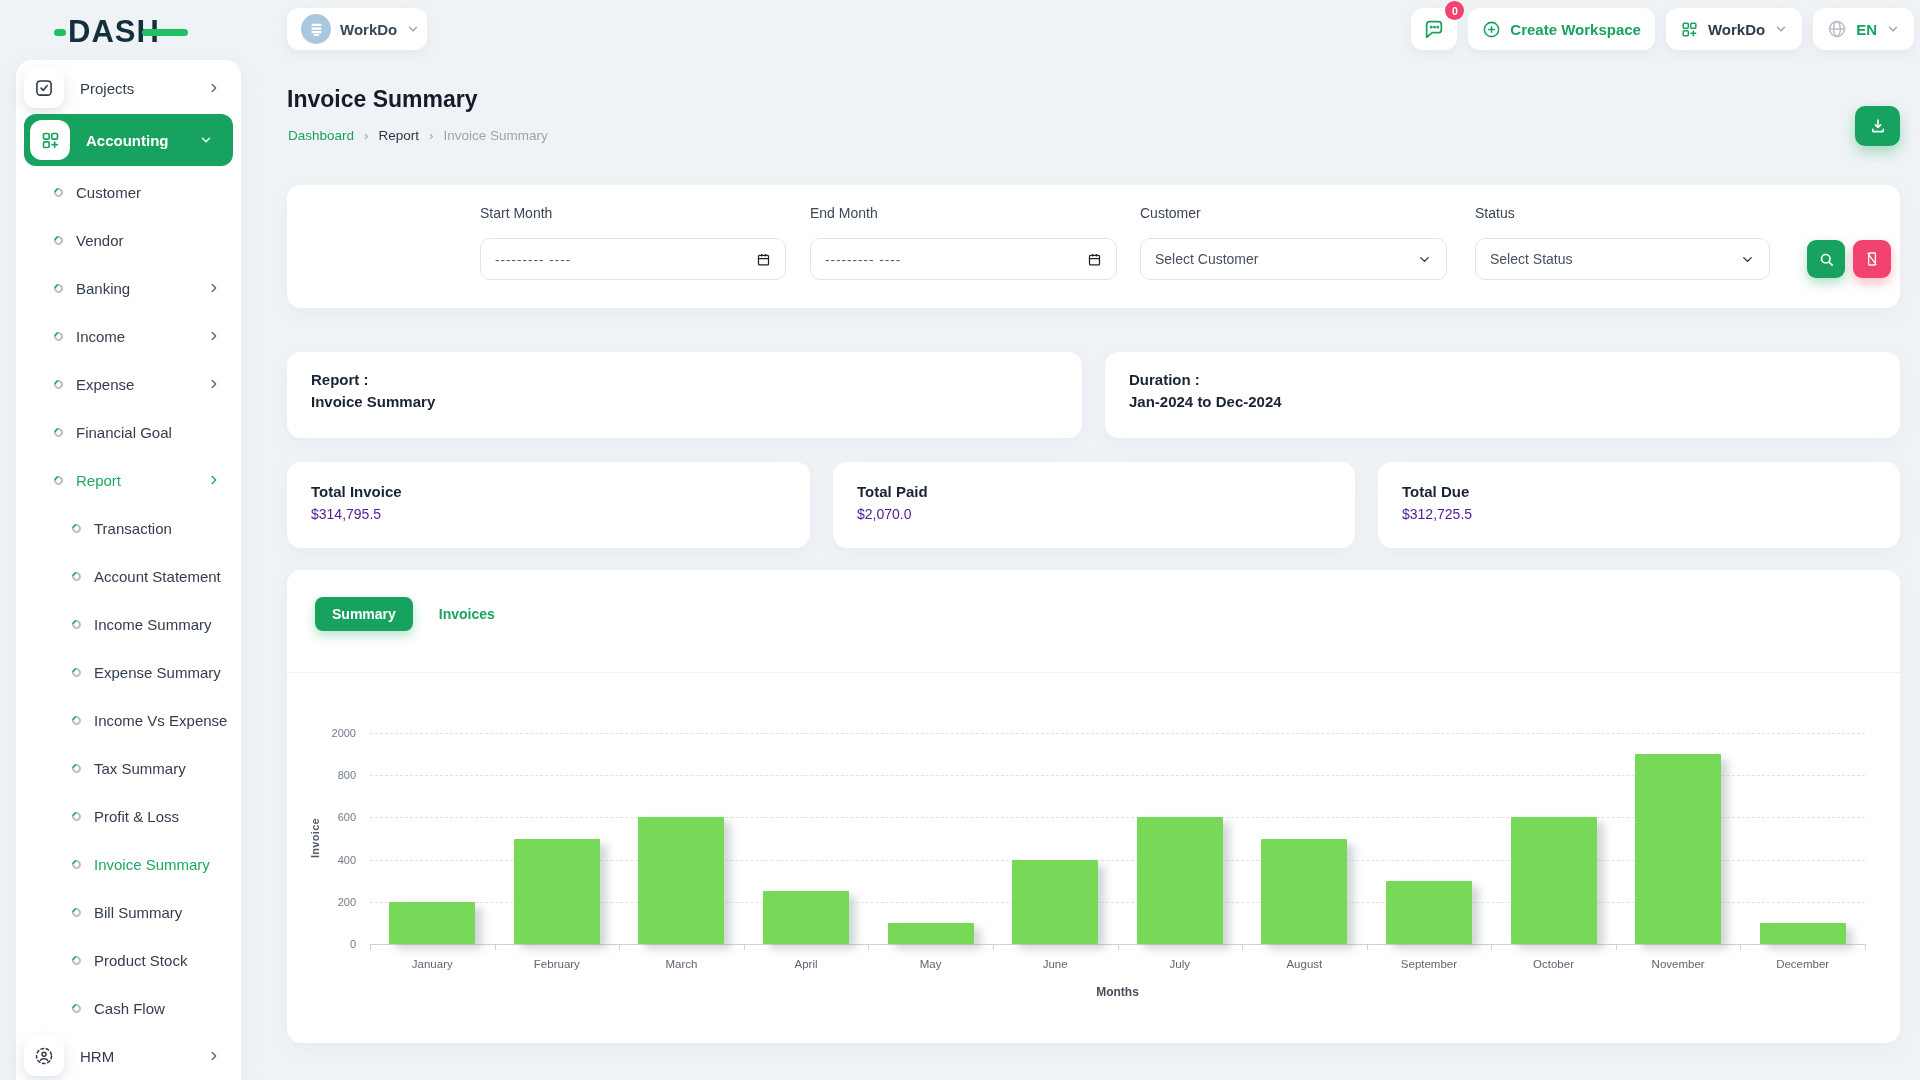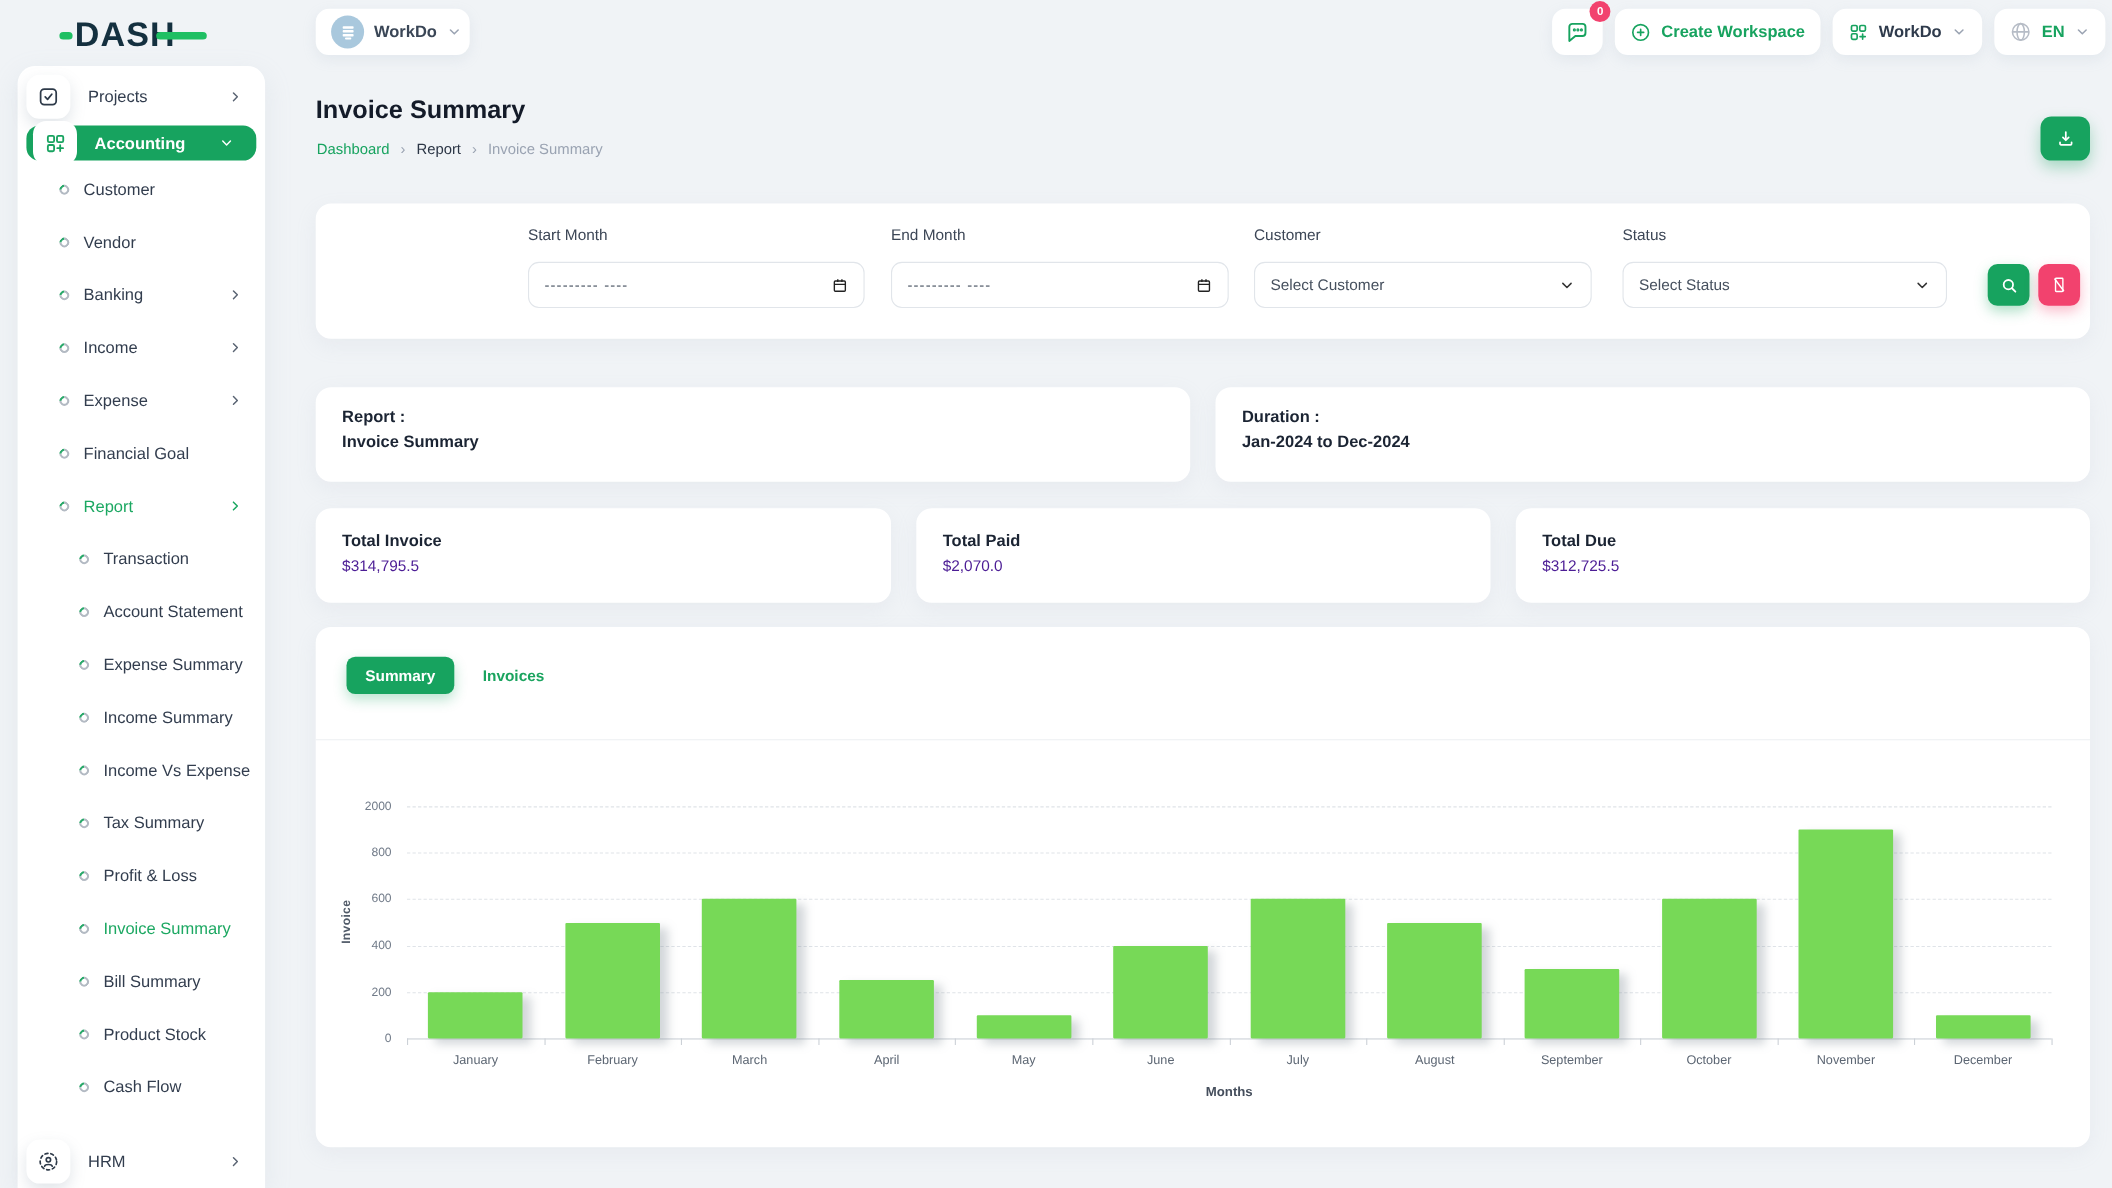--- a/index.html
+++ b/index.html
@@ -31,21 +31,21 @@
   
   .sidebar { position:absolute; left:16px; top:60px; width:225px; height:1020px;
              background:#fff; border-radius:16px 16px 0 0; box-shadow:0 8px 24px rgba(169,184,200,.16);
              display:flex; flex-direction:column; padding-top:4px; }
   .side-row { height:48px; display:flex; align-items:center; position:relative; cursor:pointer; flex:0 0 auto; }
   .side-row .label { font-size:15px; color:#323d4e; }
   .side-row.hl .label { color:#1ca862; }
   .side-row.hl .row-chev { color:#1ca862; }
   .icon-box { width:40px; height:40px; border-radius:12px; background:#fff; box-shadow:0 6px 14px rgba(120,135,155,.22);
               display:flex; align-items:center; justify-content:center; margin:0 16px 0 8px; color:#2e3a49; flex:0 0 auto; }
-  .side-row.active { background:#17a35f; margin:2px 8px; border-radius:12px; height:32px; }
+  .side-row.active { background:#17a35f; margin:2px 8px; border-radius:12px; height:52px; }
   .side-row.active .icon-box { margin-left:6px; box-shadow:none; color:#17a35f; }
   .side-row.active .label { color:#fff; font-weight:700; }
   .side-row.active .row-chev { color:#fff; }
   .row-chev { position:absolute; right:20px; color:#5a6473; display:flex; }
   .bullet { width:9px; height:9px; border-radius:50%; border:2px solid #b3bac3; border-top-color:#2aa96a;
             transform:rotate(-45deg); flex:0 0 auto; }
   .lvl1 { padding-left:38px; } .lvl1 .bullet { margin-right:13px; }
   .lvl2 { padding-left:56px; } .lvl2 .bullet { margin-right:13px; }
   .row-hrm { margin-top:auto; }
 
@@ -260,25 +260,25 @@
     <div class="side-row lvl2">
       <span class="bullet"></span>
       <span class="label">Transaction</span>
     </div>
     <div class="side-row lvl2">
       <span class="bullet"></span>
       <span class="label">Account Statement</span>
     </div>
     <div class="side-row lvl2">
       <span class="bullet"></span>
+      <span class="label">Income Summary</span>
+    </div>
+    <div class="side-row lvl2">
+      <span class="bullet"></span>
       <span class="label">Expense Summary</span>
-    </div>
-    <div class="side-row lvl2">
-      <span class="bullet"></span>
-      <span class="label">Income Summary</span>
     </div>
     <div class="side-row lvl2">
       <span class="bullet"></span>
       <span class="label">Income Vs Expense</span>
     </div>
     <div class="side-row lvl2">
       <span class="bullet"></span>
       <span class="label">Tax Summary</span>
     </div>
     <div class="side-row lvl2">

